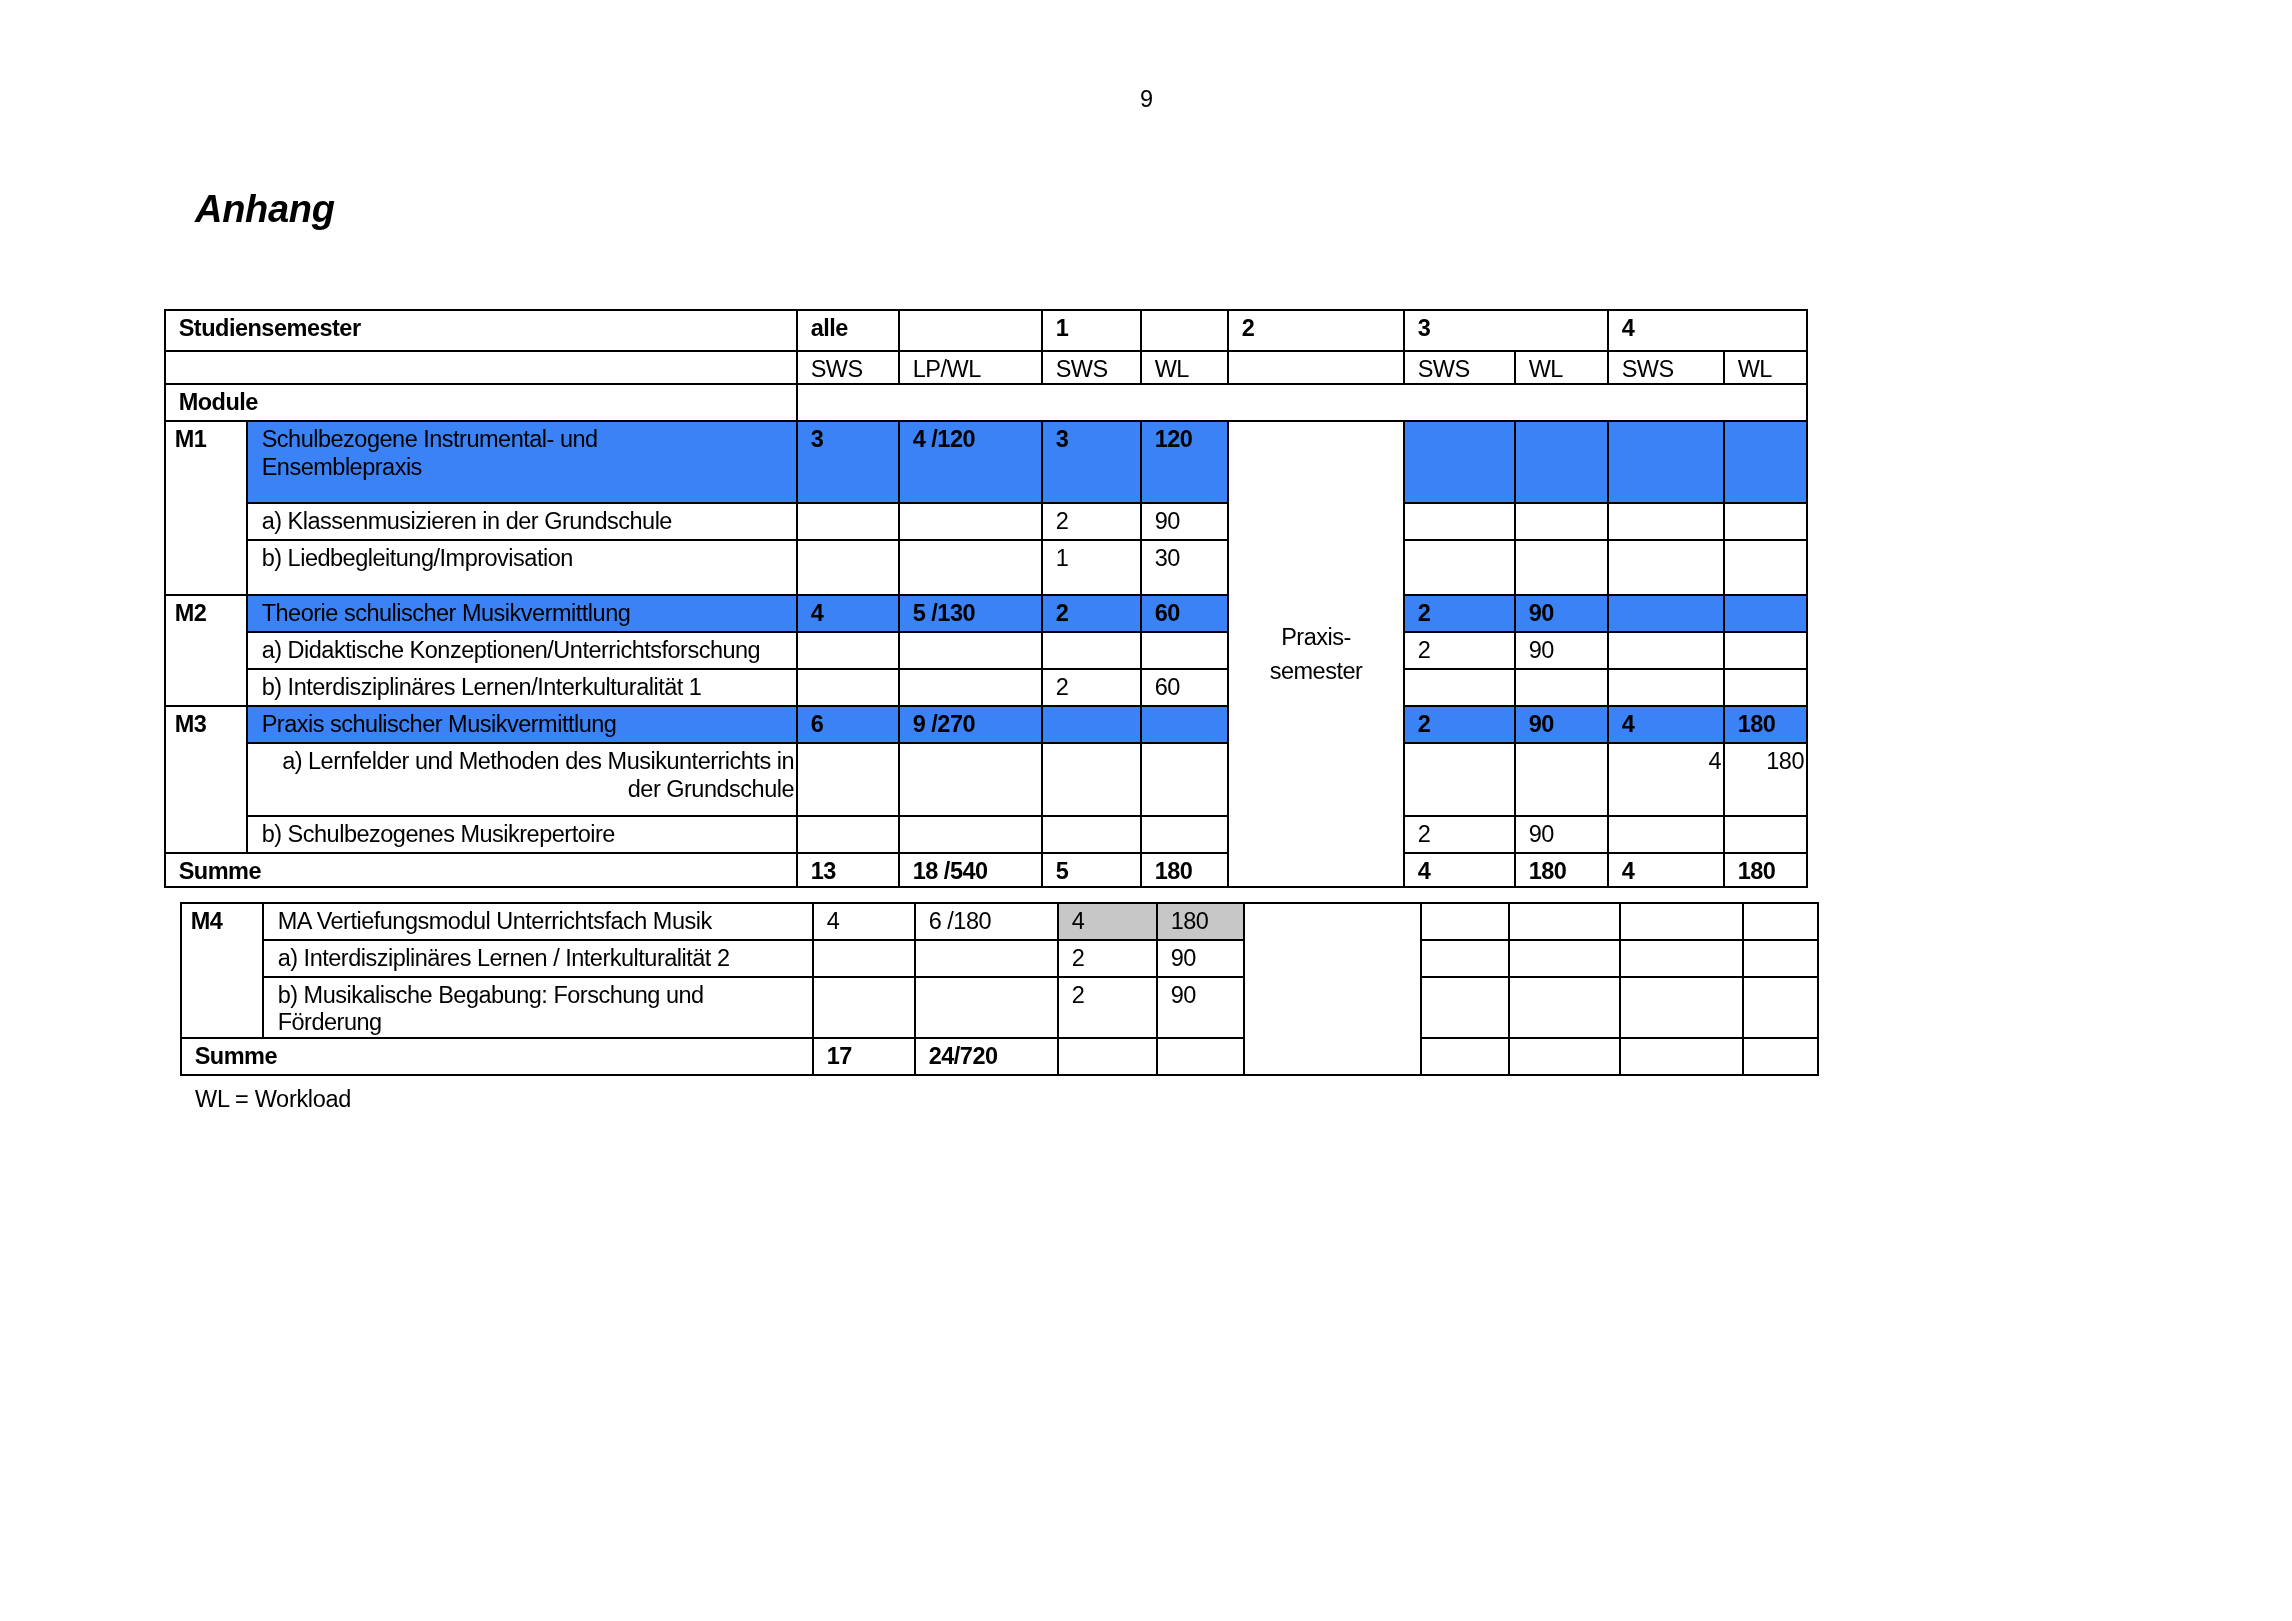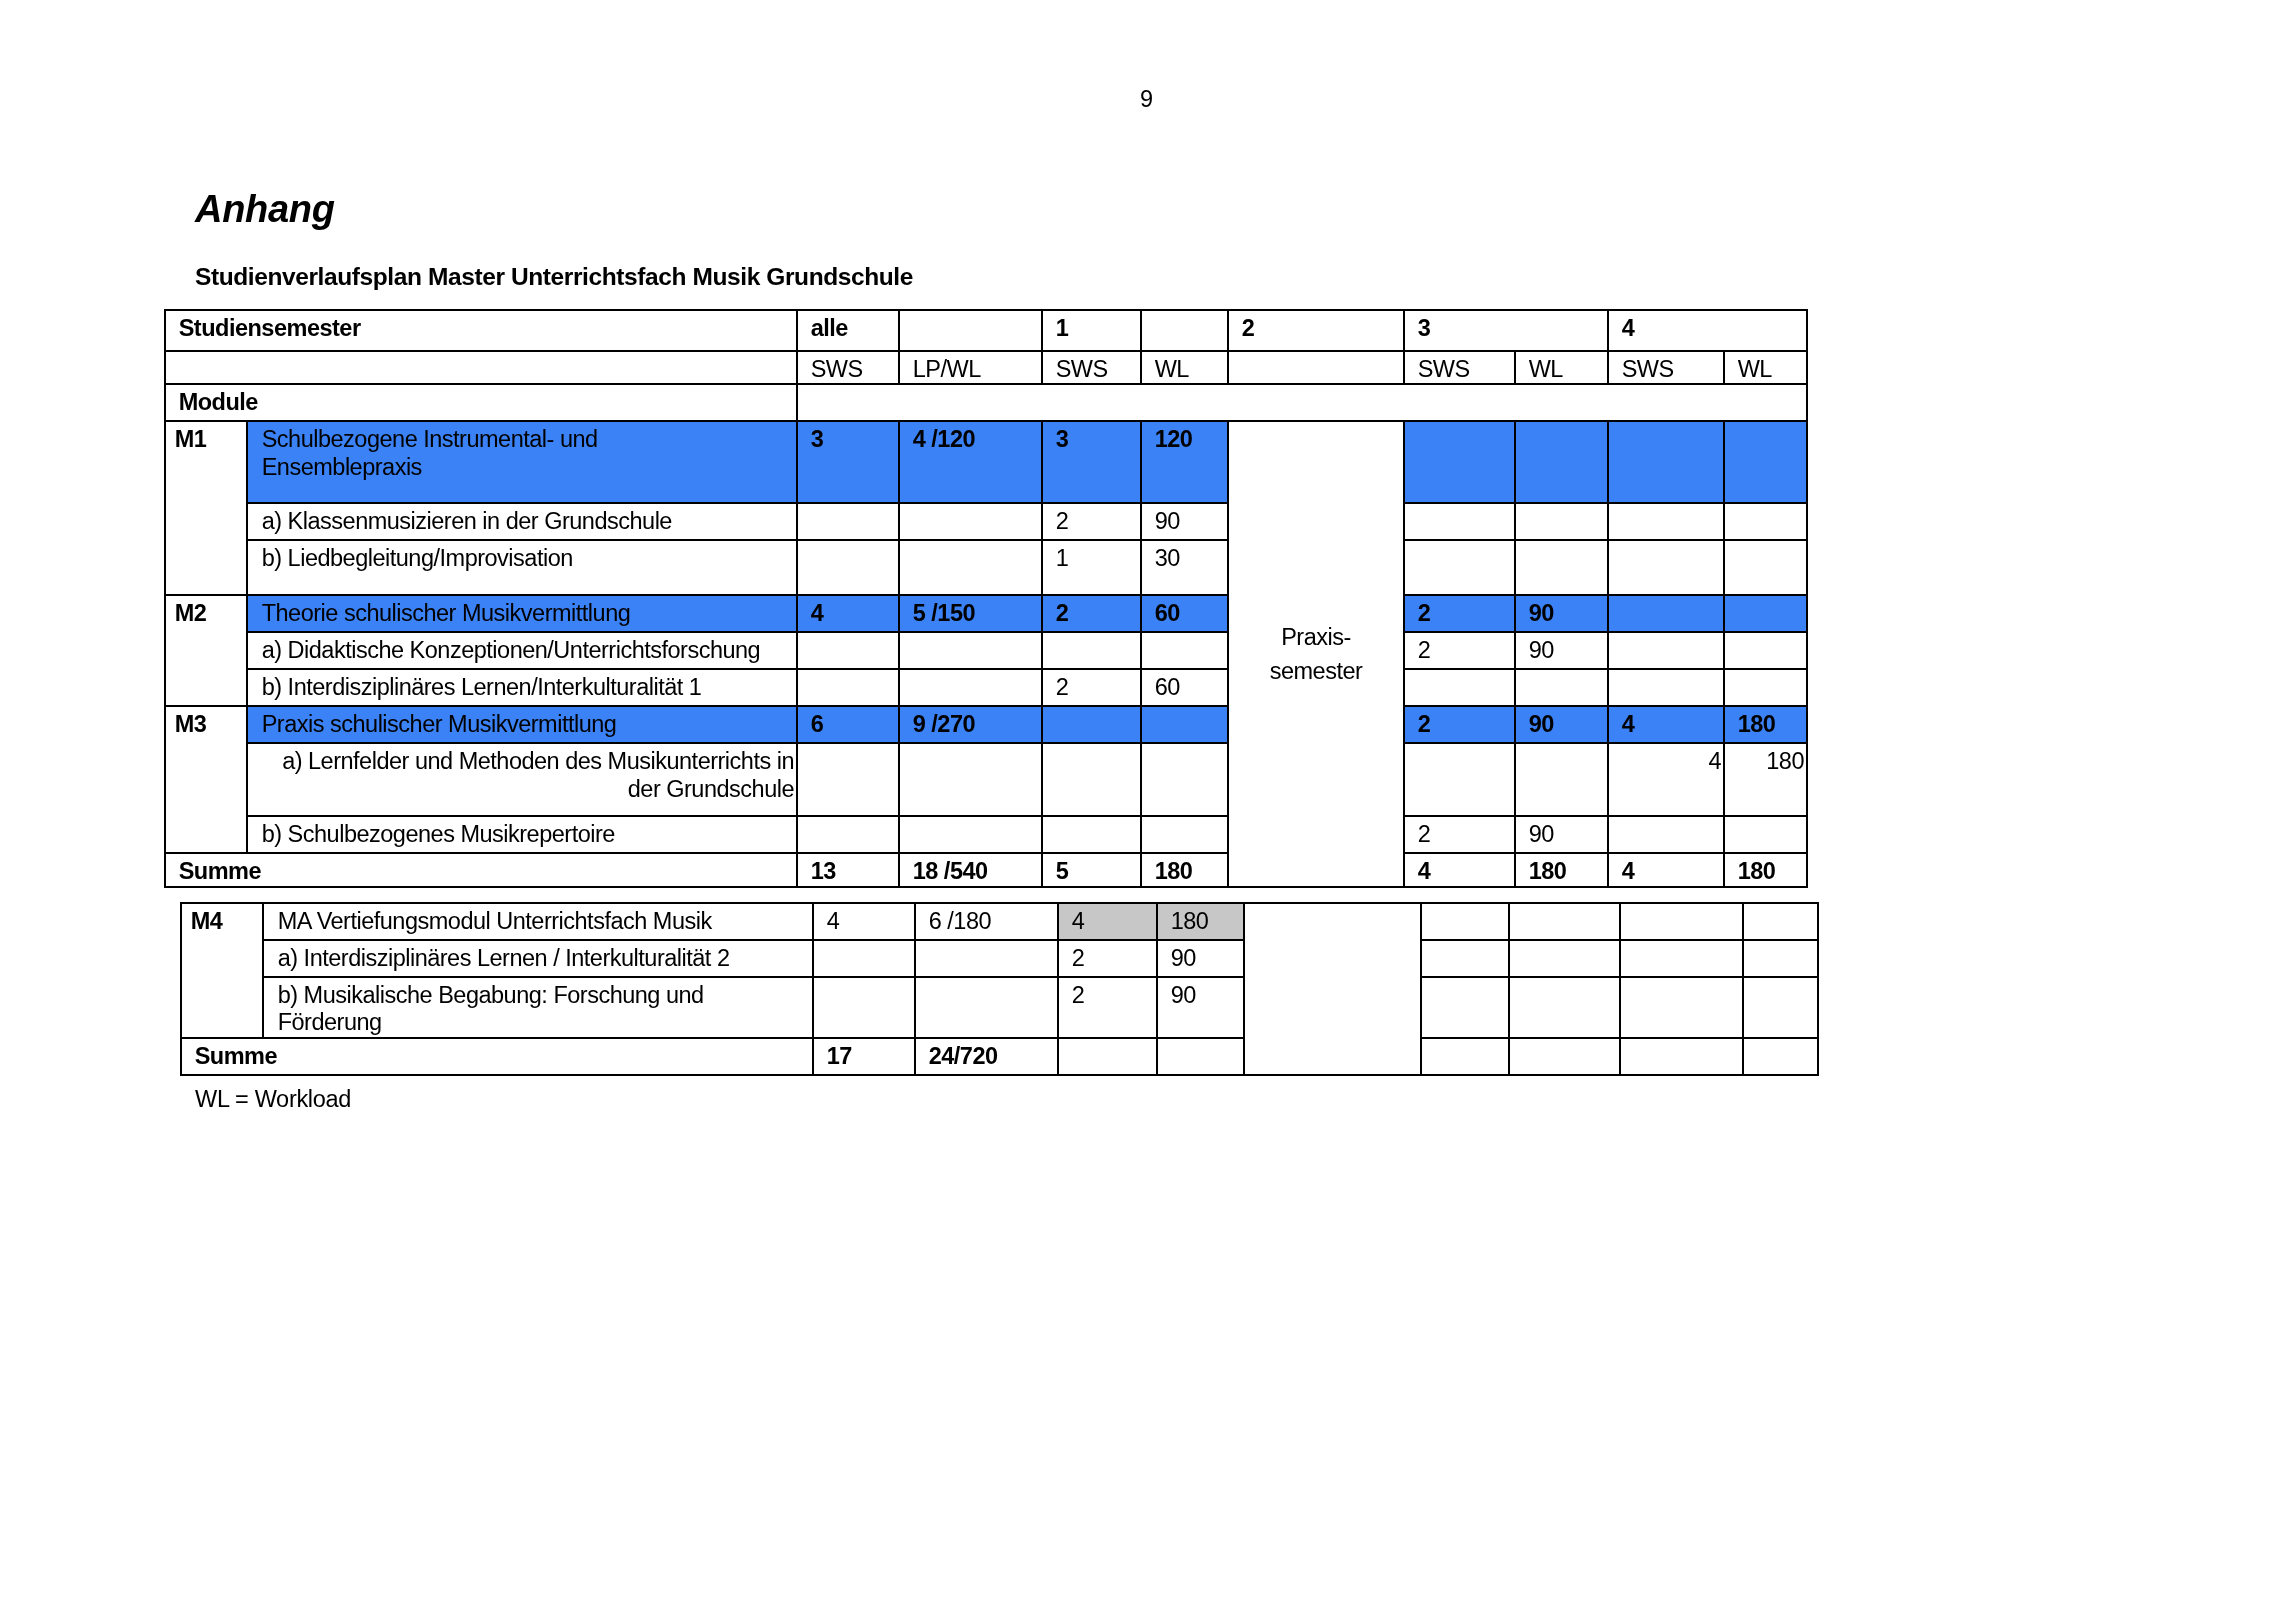--- a/index.html
+++ b/index.html
@@ -28,21 +28,20 @@
   tr.r42{height:41px;} tr.r40{height:30px;} tr.r38{height:37px;}
   tr.r84{height:82px;} tr.r56{height:55px;} tr.r74{height:73px;text-align:right;} tr.r58{height:57px;}
 </style>
 </head>
 <body>
 
 <div class="page">
 
   <div class="pageno">9</div>
   <div class="anhang">Anhang</div>
-  <div class="subtitle">Studienverlaufsplan Master Unterrichtsfach Musik Grundschule</div>
 
   <table class="grid" id="t1">
     <colgroup>
       <col style="width:82px">
         <col style="width:550px">
         <col style="width:102px">
         <col style="width:143px">
       <col style="width:99px">
         <col style="width:87px">
         <col style="width:176px">
@@ -182,21 +181,21 @@
       <td rowspan="3" class="idc bt3">
             <span class="ln">M2</span>
           </td>
       <td class="lbl sh bt3">
             <span class="ln">Theorie schulischer Musikvermittlung</span>
           </td>
       <td class="b sh bt3">
             <span class="ln">4</span>
           </td>
       <td class="b sh bt3">
-            <span class="ln">5 /150</span>
+            <span class="ln">5 /130</span>
           </td>
       <td class="b sh bt3">
             <span class="ln">2</span>
           </td>
       <td class="b sh bt3">
             <span class="ln">60</span>
           </td>
       <td class="b sh bt3">
             <span class="ln">2</span>
           </td>

